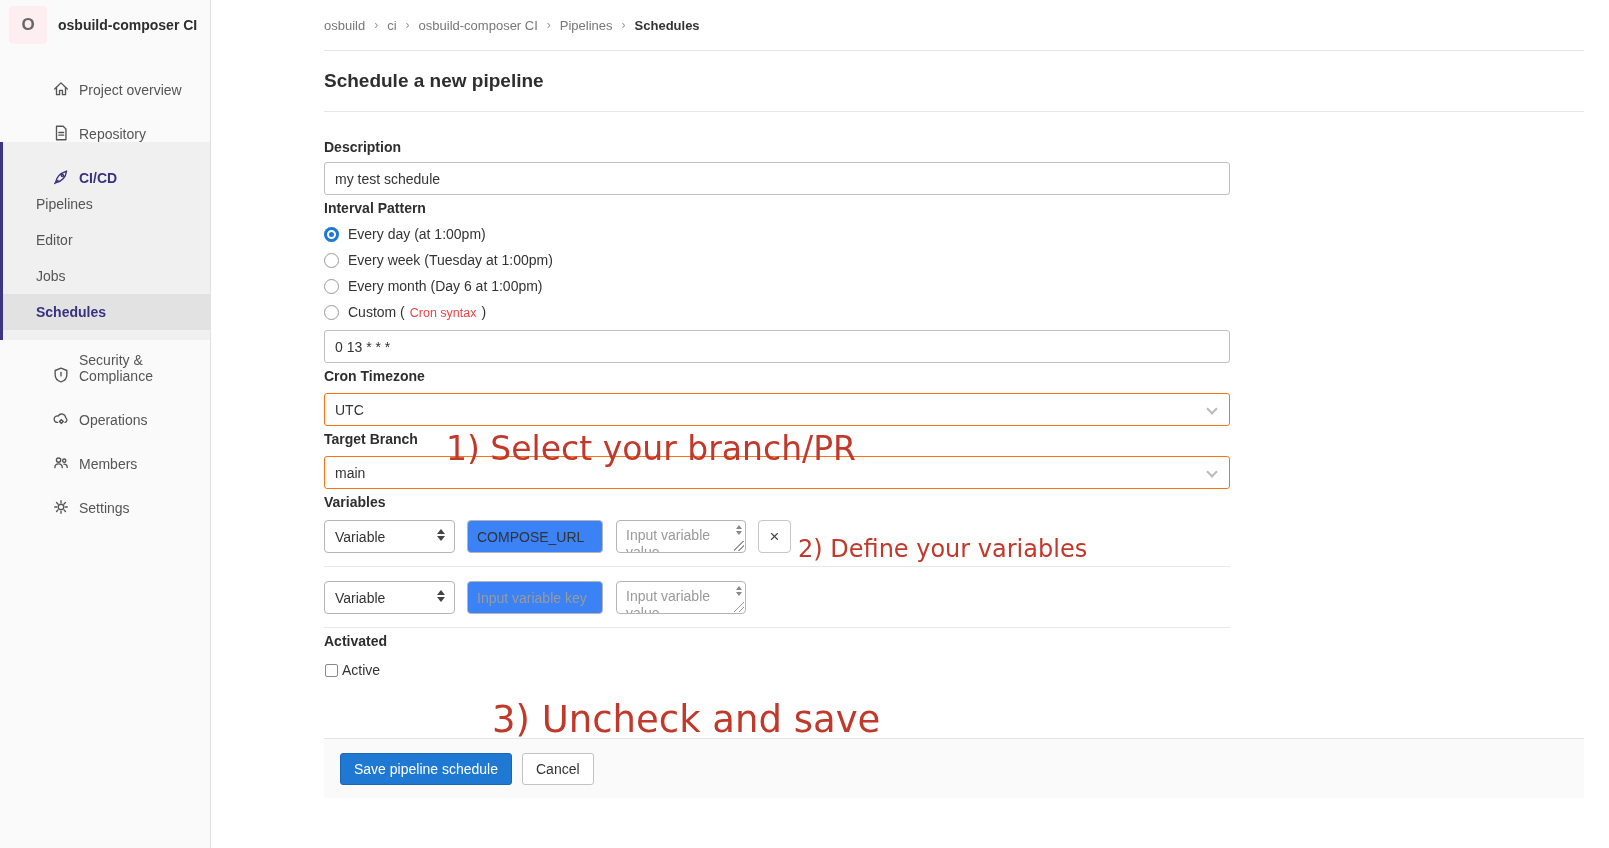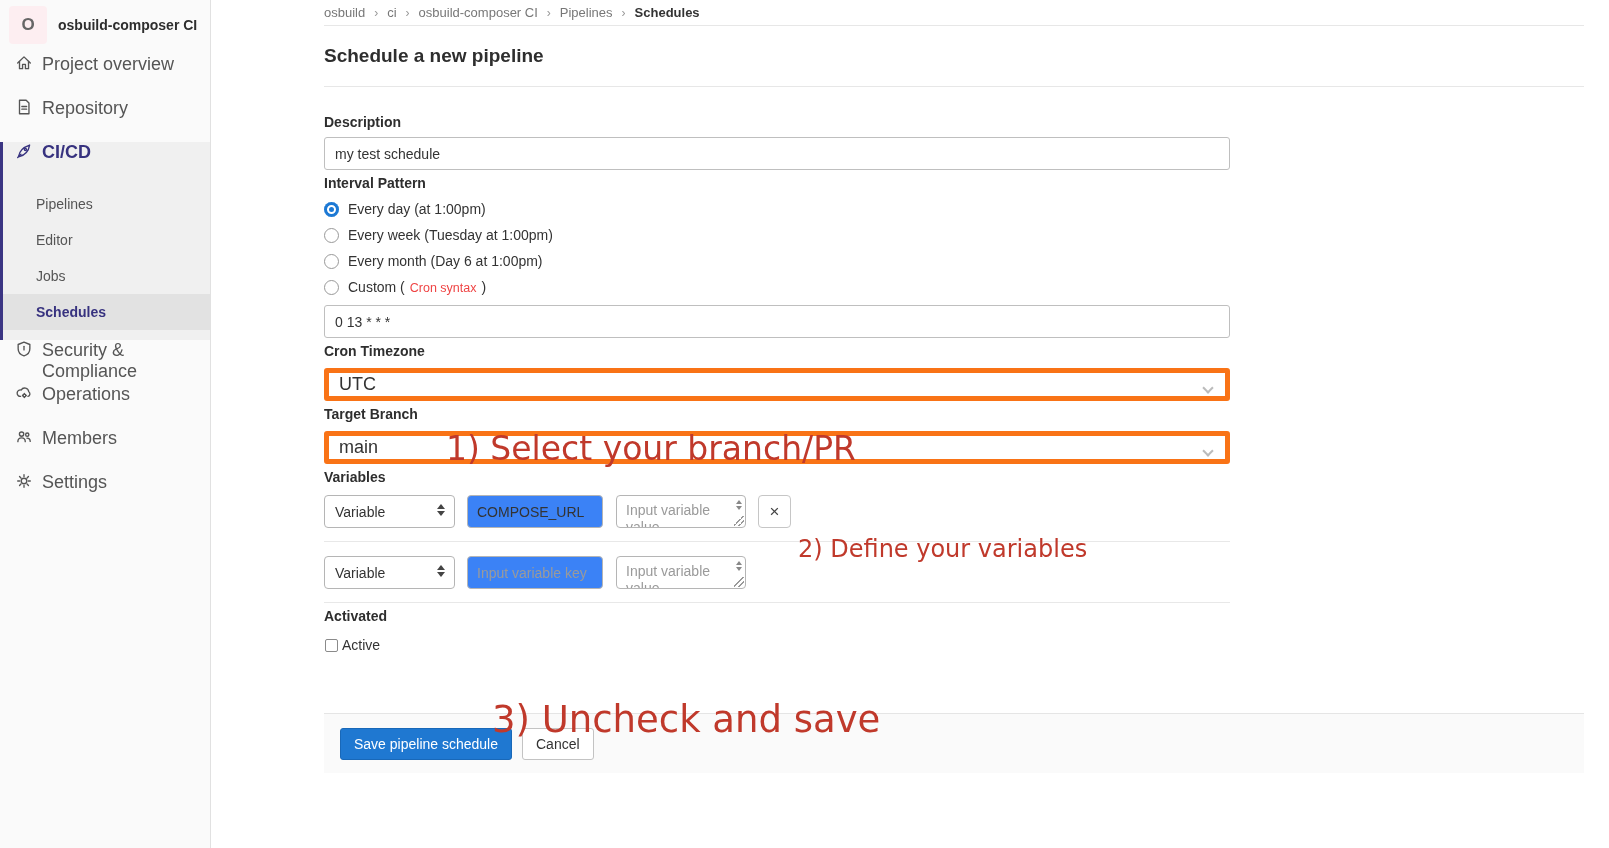--- a/index.html
+++ b/index.html
@@ -11,34 +11,34 @@
   }
 
   
   .sidebar { position:absolute; left:0; top:0; width:211px; height:848px;
     background:#fafafa; border-right:1px solid #e1e1e1; }
   .project-head { display:flex; align-items:center; padding:7px 9px; height:50px; }
   .avatar { width:38px; height:38px; border-radius:4px; background:#fdeef1;
     color:#666; font-weight:bold; font-size:17px; display:flex; align-items:center; justify-content:center; }
   .project-title { margin-left:11px; font-weight:bold; font-size:14px; color:#2e2e2e; }
   .nav { margin-top:4px; }
-  .nav-item { height:44px; display:flex; align-items:flex-start; padding-left:15px;
-    font-size:18px; color:#555; cursor:pointer; }
+  .nav-item { height:44px; display:flex; align-items:flex-end; padding-left:15px;
+    font-size:14px; color:#555; cursor:pointer;margin-left:37px; }
   .nav-item .icon { width:18px; height:18px; margin-right:9px; display:flex; align-items:center; justify-content:center; }
   .cicd-group { background:#f0f0f0; border-left:3px solid #3b3583; padding-bottom:10px; }
   .cicd-group .head-item { padding-left:12px; color:#37327f; font-weight:bold; }
   .sub-item { height:36px; display:flex; align-items:center; padding-left:33px;
     font-size:14px; color:#555; cursor:pointer; }
   .sub-item.active { background:#e2e2e2; color:#37327f; font-weight:bold; }
 
   
   .main { position:absolute; left:211px; top:0; width:1398px; height:848px; background:#fff; }
   .container { margin:0 25px 0 113px; }
 
-  .breadcrumb-bar { height:26px; display:flex; align-items:center;
+  .breadcrumb-bar { height:51px; display:flex; align-items:center;
     border-bottom:1px solid #e7e7e7; font-size:13px; color:#777; }
   .crumb { color:#777; cursor:pointer; }
   .crumb.current { font-weight:bold; color:#333; }
   .crumb-sep { margin:0 9px; color:#999; font-size:12px; }
 
   .page-title { font-size:19px; font-weight:bold; color:#2e2e2e;
     padding:20px 0; line-height:20px; border-bottom:1px solid #e7e7e7; }
 
   .form { width:906px; padding-top:28px; }
   .field-label { font-weight:bold; font-size:14px; color:#2e2e2e; line-height:15px; }
@@ -47,22 +47,22 @@
   .text-input { width:100%; height:33px; border:1px solid #bfbfbf; border-radius:3px;
     padding:0 10px; font-family:inherit; font-size:14px; color:#333; margin-top:7px; background:#fff; }
   .text-input.cron { margin-top:10px; }
 
   .radio-row { display:flex; align-items:flex-end; margin-top:9px; font-size:14px; color:#333; height:17px; }
   .radio { width:15px; height:15px; border-radius:50%; margin-right:9px; flex:none; }
   .radio.off { border:1px solid #999; background:#fff; }
   .radio.on  { background:#1d79d4; box-shadow: inset 0 0 0 3px #1d79d4, inset 0 0 0 5px #fff; }
   .cron-link { color:#ef4444; font-size:12.5px; margin:0 5px; cursor:pointer; text-decoration:none; }
 
-  .select { position:relative; height:33px; border:5px solid #f97316; border-radius:3px;
-    background:#fff; display:flex; align-items:center; padding:0 10px; font-size:18px;
+  .select { position:relative; height:33px; border:1px solid #f97316; border-radius:3px;
+    background:#fff; display:flex; align-items:center; padding:0 10px; font-size:14px;
     margin-top:9px; cursor:pointer; color:#333; }
   .chev { position:absolute; right:13px; top:11px; width:8px; height:8px;
     border-right:2px solid #bbb; border-bottom:2px solid #bbb; transform:rotate(45deg); }
 
   .variables-row { display:flex; align-items:flex-start; margin-top:10px; }
   .variables-row.second { margin-top:14px; }
   .type-select { width:131px; position:relative; height:33px; border:1px solid #b5b5b5;
     border-radius:4px; display:flex; align-items:center; padding:0 10px; background:#fff;
     font-size:14px; cursor:pointer; }
   .updown { position:absolute; right:9px; top:8px; display:flex; flex-direction:column; gap:2px; }

